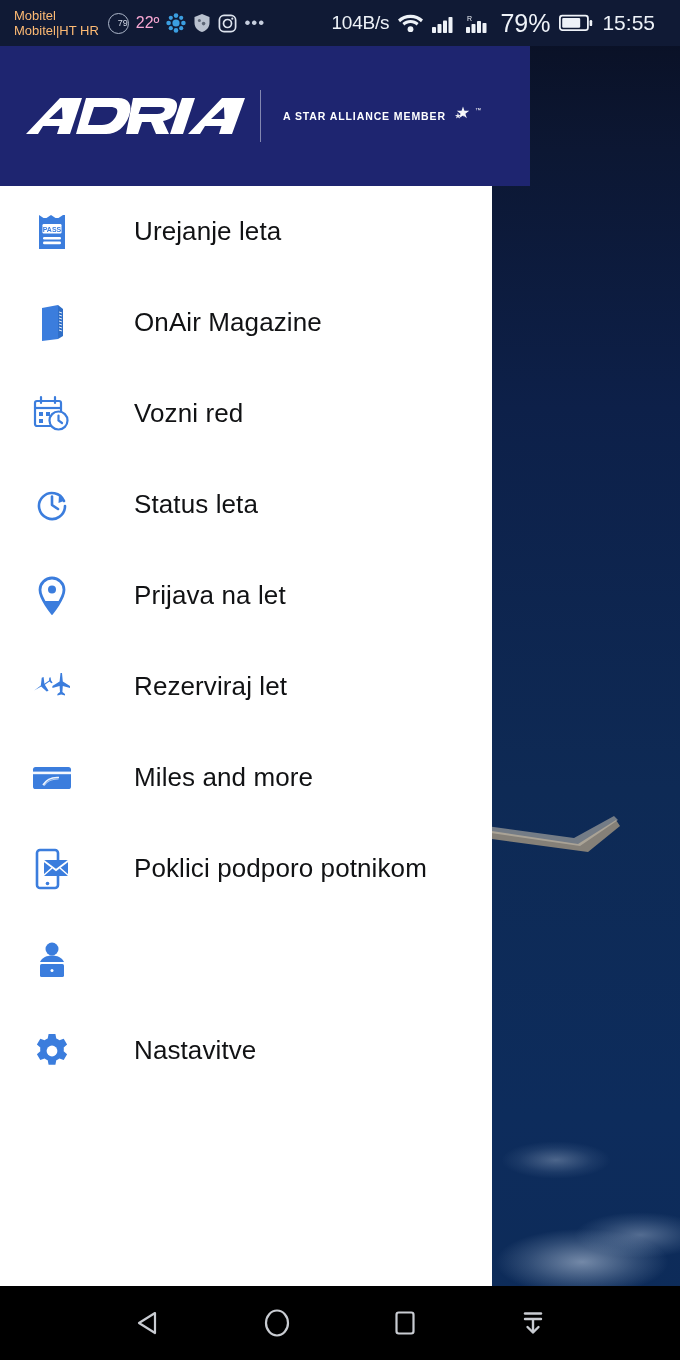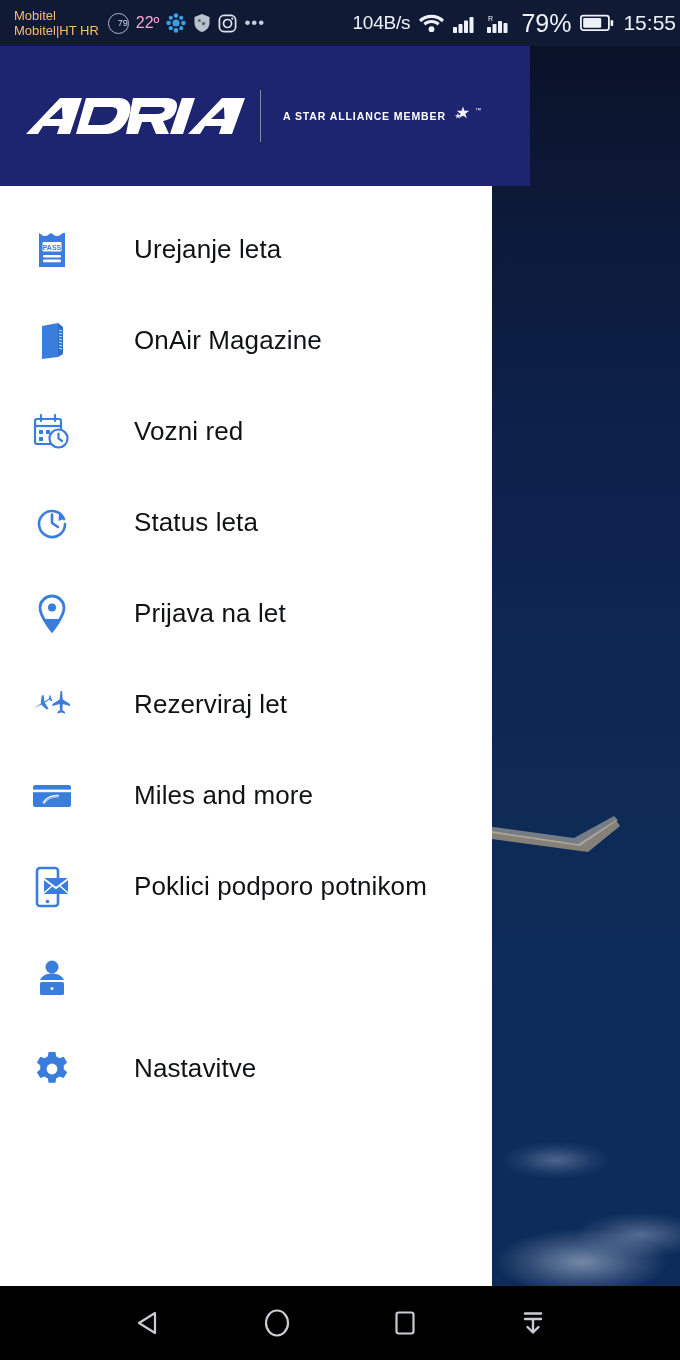--- a/index.html
+++ b/index.html
@@ -36,21 +36,21 @@
     color: #e8ecf4;
     z-index: 40;
   }
   .carrier {
     font-size: 13px; line-height: 15px; color: #fdba74;
     padding-left: 14px; white-space: nowrap;
   }
   .sb-left-icons { display: flex; align-items: center; gap: 7px; margin-left: 9px; }
   .sb-right {
     margin-left: auto; display: flex; align-items: center; gap: 9px;
-    padding-right: 4px; font-size: 20px; font-weight: 400; color: #eef2f8;
+    padding-right: 25px; font-size: 20px; font-weight: 400; color: #eef2f8;
   }
   .netspeed { font-size: 19px; letter-spacing: -0.2px; }
   .battpct { font-size: 25px; }
   .clock { font-size: 21px; }
   .circ79 {
     width: 21px; height: 21px; border-radius: 50%;
     border: 1.6px solid #aeb8cb; color: #d4dbe8;
     font-size: 9px; display: flex; align-items: center; justify-content: flex-end;
   }
   .temp { font-size: 16px; color: #f9a8d4; }
@@ -71,21 +71,21 @@
   .hdr-divider { width: 1px; height: 52px; background: rgba(255,255,255,0.45); margin-left: 12px; }
   #star-block { display: flex; align-items: center; margin-left: 22px; }
   .star-text {
     color: #ffffff; font-size: 10.5px; letter-spacing: 0.9px; font-weight: 700;
     white-space: nowrap;
   }
   .star-mark { margin-left: 6px; width: 22px; height: 22px; }
   .star-tm { color: #fff; font-size: 6px; margin-left: 1px; align-self: flex-start; margin-top: 2px; }
 
   
-  #menu { padding-top: 18px; }
+  #menu { }
   .menu-item {
     height: 91px; display: flex; align-items: center; cursor: pointer;
   }
   .mi-icon {
     width: 52px; min-width: 52px; margin-left: 26px;
     display: flex; align-items: center; justify-content: center;
   }
   .mi-icon svg { display: block; }
   .mi-label {
     margin-left: 56px; font-size: 26px; color: #111214; font-weight: 400;

